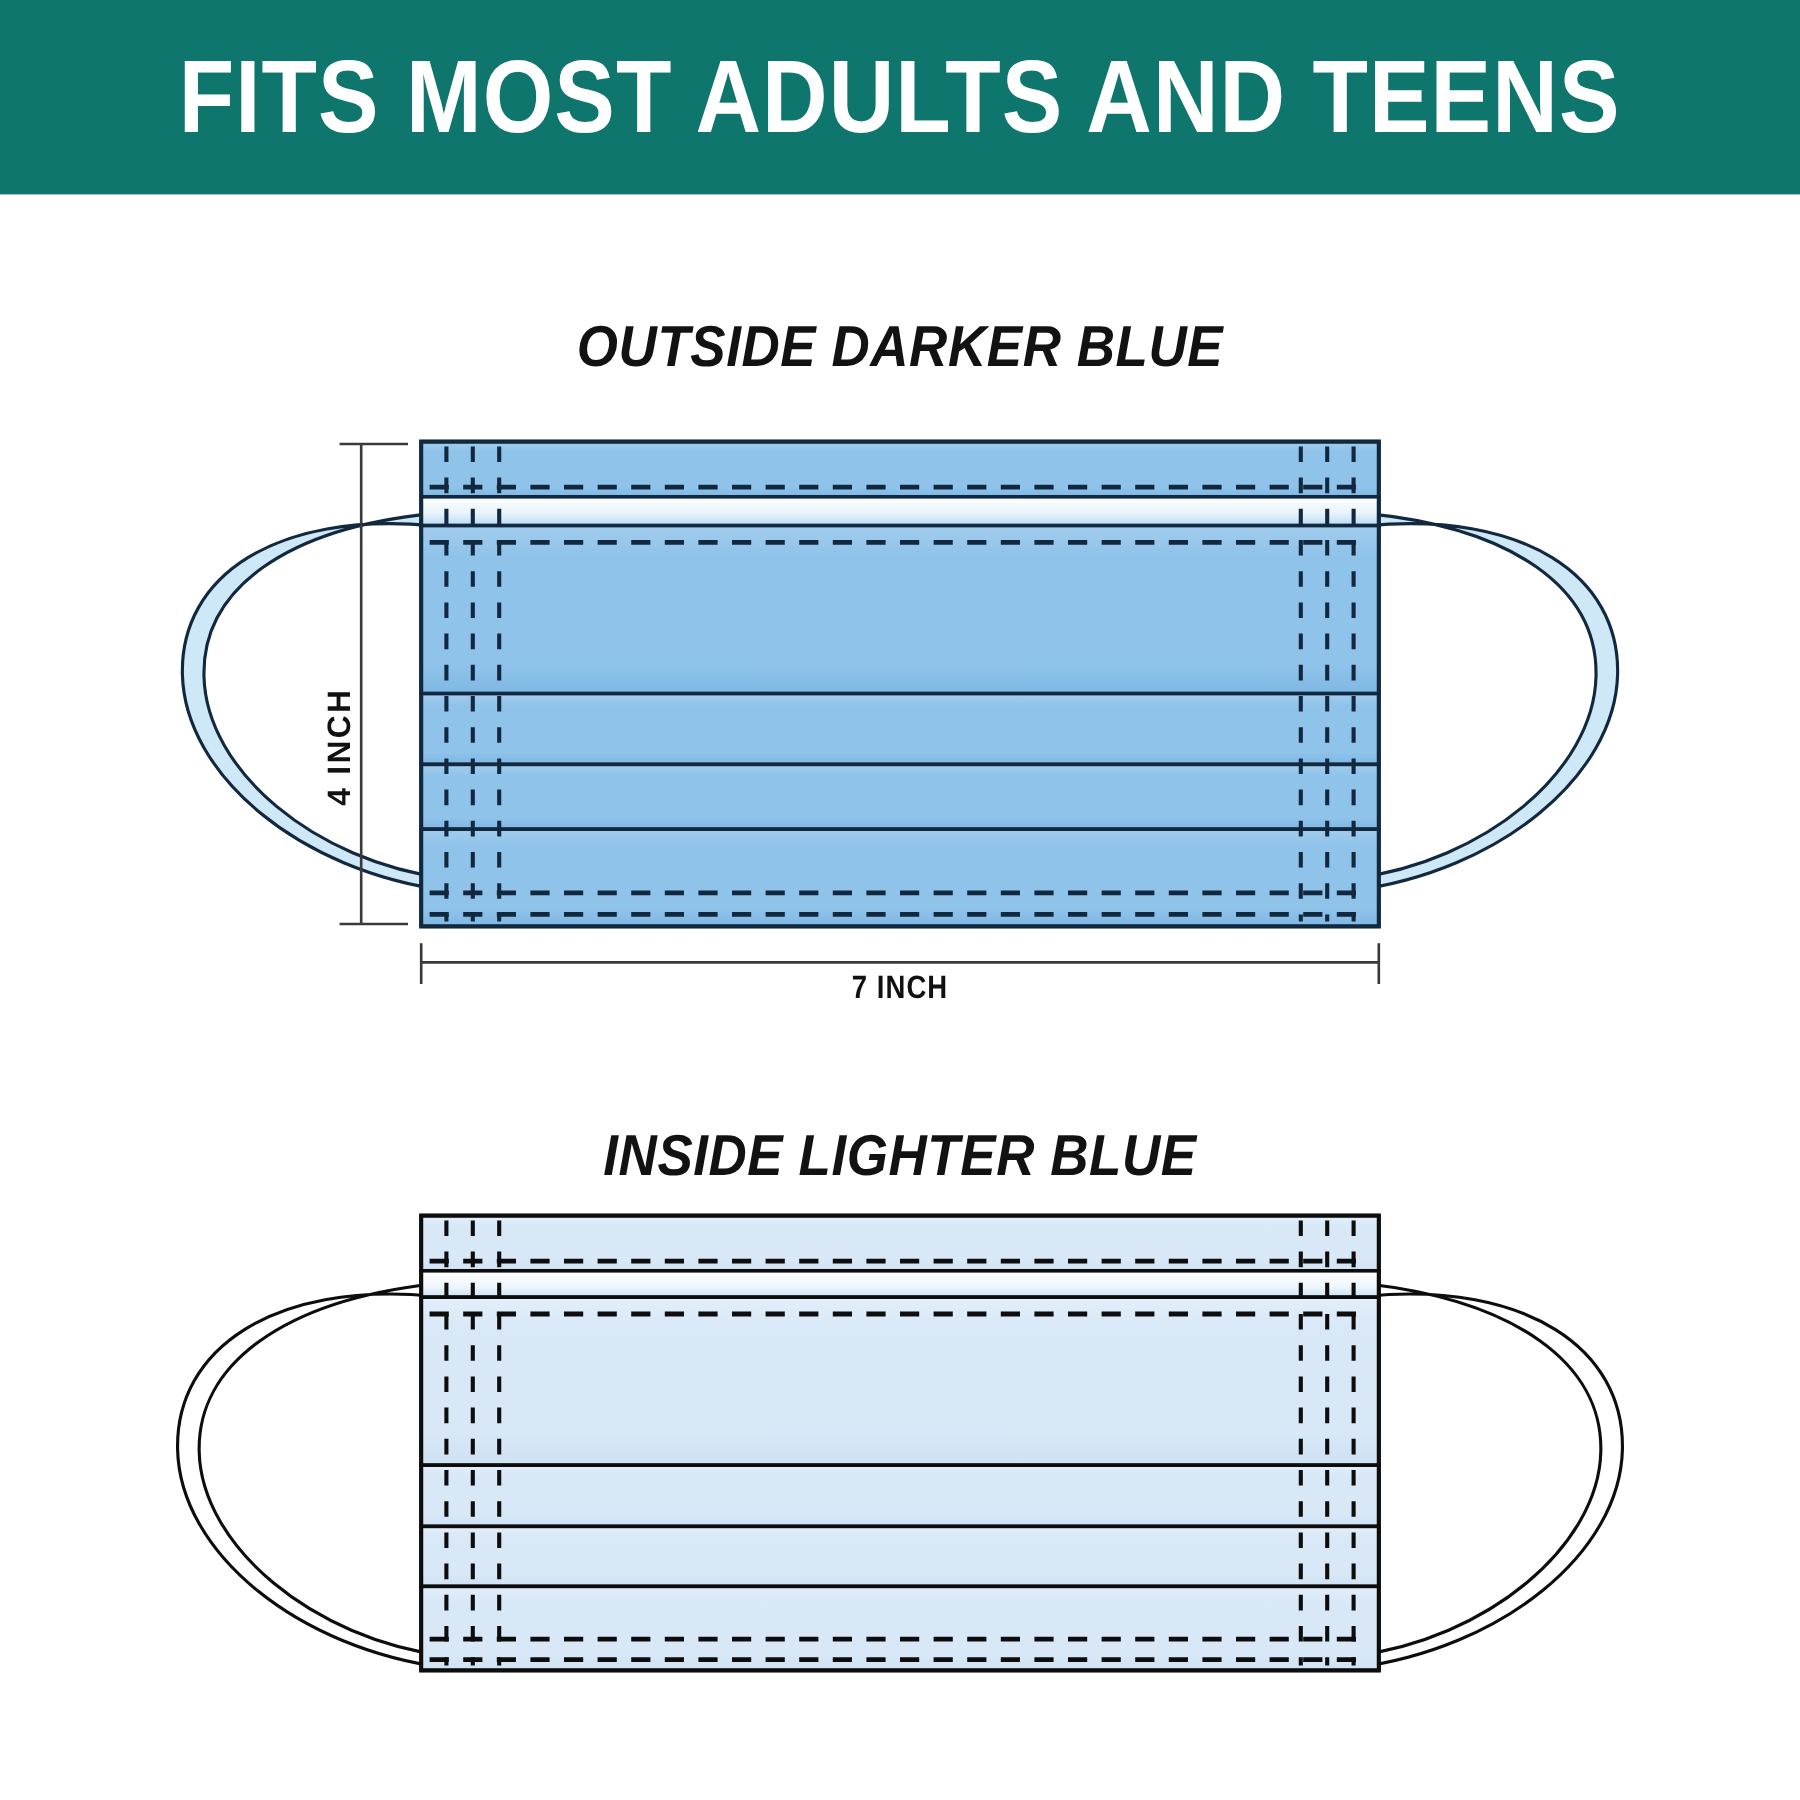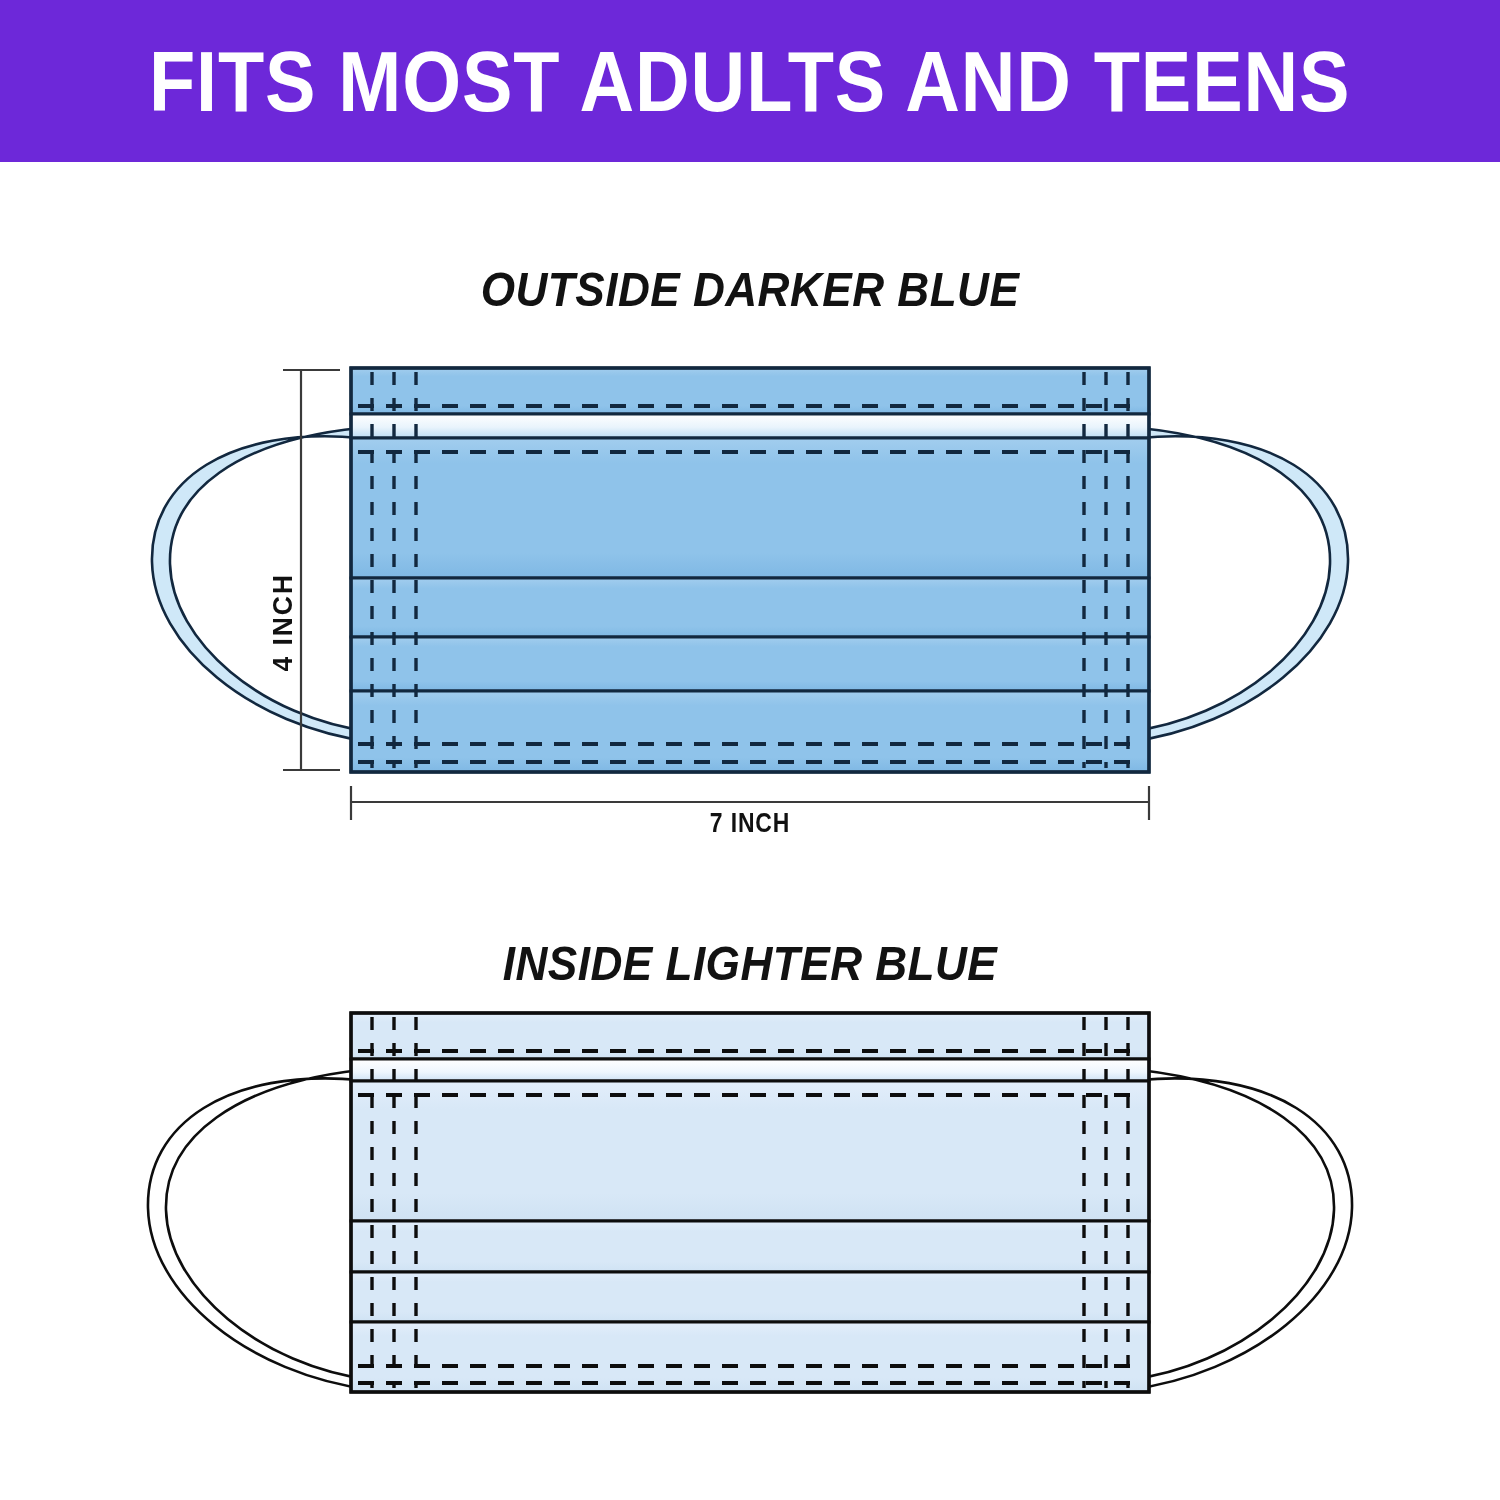--- a/index.html
+++ b/index.html
@@ -15,21 +15,21 @@
     position: relative;
   }
 
   
   .banner {
     position: absolute;
     left: 0;
     top: 0;
     width: 1500px;
     height: 162px;
-    background: #6d28d9;
+    background: #0f766e;
     display: flex;
     align-items: center;
     justify-content: center;
   }
   .banner-title {
     color: #ffffff;
     font-family: "Liberation Sans Narrow", "Liberation Sans", sans-serif;
     font-size: 86px;
     font-weight: bold;
     letter-spacing: 1px;

